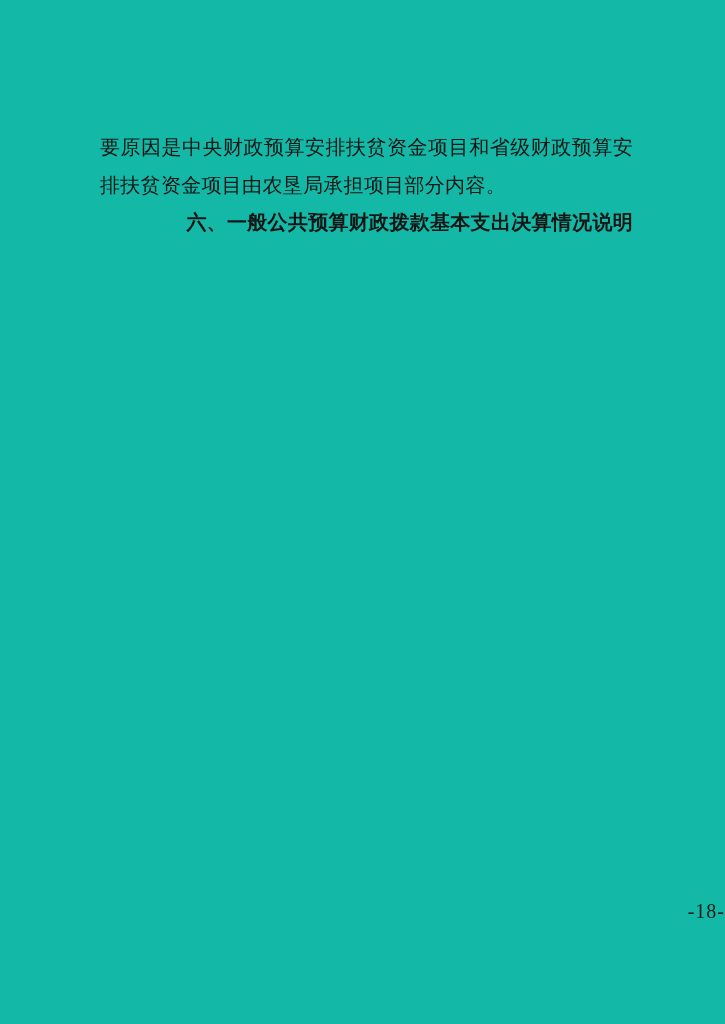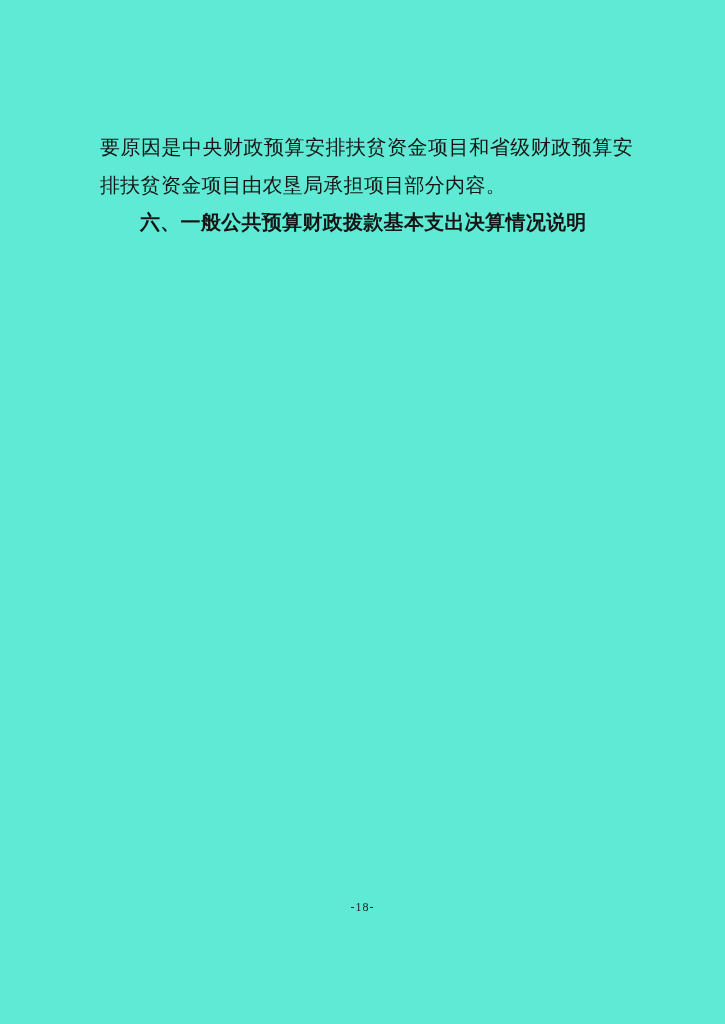--- a/index.html
+++ b/index.html
@@ -4,21 +4,21 @@
 <style>
   html, body {
     margin: 0;
     padding: 0;
     background: #ffffff;
   }
   .page {
     position: relative;
     width: 725px;
     height: 1024px;
-    background: #5eead4;
+    background: #14b8a6;
     color: #151515;
     font-family: "Liberation Serif", "DejaVu Serif", serif;
     overflow: hidden;
   }
   .text-block {
     position: absolute;
     left: 100px;
     top: 129px;
     width: 533px;
     font-size: 20px;
@@ -34,29 +34,29 @@
   }
   .para.no-indent {
     text-indent: 0;
   }
   .run-bold {
     font-weight: bold;
   }
   .para.heiti {
     font-family: "Liberation Sans", "DejaVu Sans", sans-serif;
     font-weight: bold;
-    text-align: left;
+    text-align: right;
   }
   .footer {
     position: absolute;
     top: 900px;
     left: 0;
     width: 100%;
-    text-align: center;
-    font-size: 12px;
+    text-align: right;
+    font-size: 20px;
     letter-spacing: 1px;
     color: #1a1a1a;
   }
 </style>
 </head>
 <body>
 
 <div class="page">
 
   <div class="text-block">

